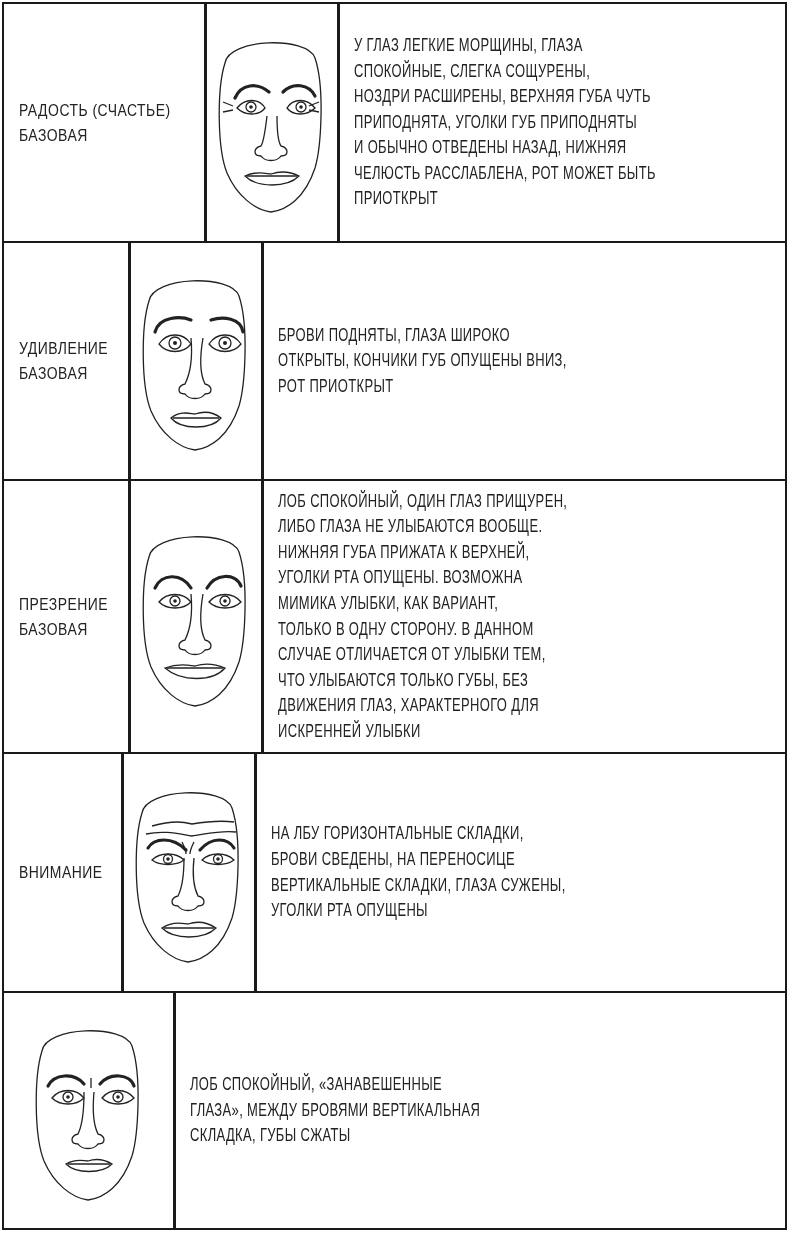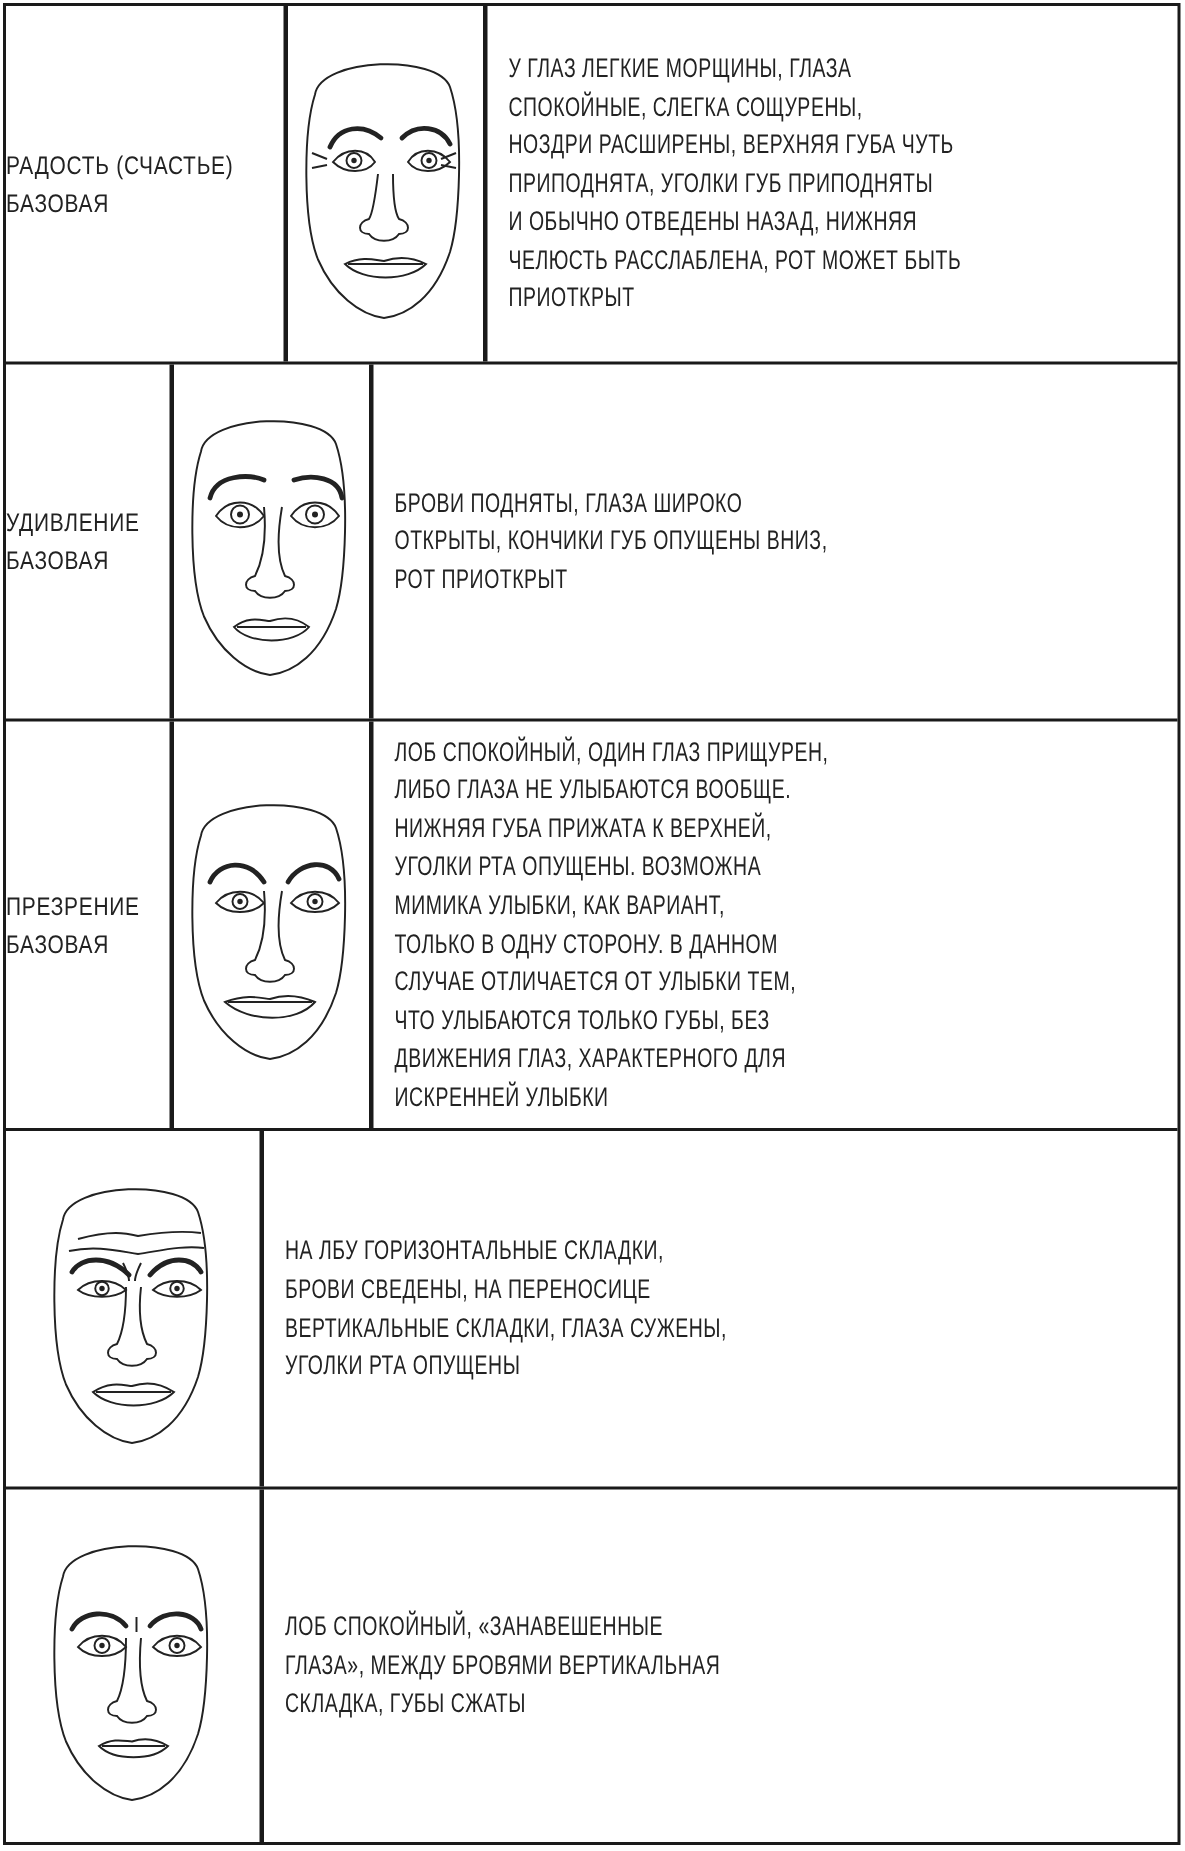--- a/index.html
+++ b/index.html
@@ -1,21 +1,21 @@
 <!DOCTYPE html>
 <html><head>
 <meta charset="utf-8">
 <style>
   html, body { margin:0; padding:0; background:#fff; }
   body { width:790px; height:1234px; overflow:hidden; position:relative; font-family:"Liberation Sans", sans-serif; }
   .grid { position:absolute; left:2px; top:2px; width:785px; height:1228px; border:2px solid #1a1a1a; box-sizing:border-box; }
   .row { position:absolute; left:0; width:781px; display:flex; border-bottom:2px solid #1a1a1a; box-sizing:border-box; }
   .row:last-child { border-bottom:none; }
   .cell { box-sizing:border-box; display:flex; align-items:center; }
-  .c1 { width:213px; border-right:3px solid #1a1a1a; padding-left:0; }
+  .c1 { width:213px; border-right:3px solid #1a1a1a; padding-left:15px; }
   .c2 { width:172px; border-right:3px solid #1a1a1a; justify-content:center; }
   .c3 { flex:1; padding-left:14px; padding-right:8px; }
   .label { font-family:"Liberation Sans Narrow","Liberation Sans", sans-serif; font-size:17px; line-height:25px; color:#222; letter-spacing:0.6px; transform:scaleX(0.82); transform-origin:left center; white-space:nowrap; }
   .desc { font-family:"Liberation Sans", sans-serif; font-size:18px; line-height:25.6px; color:#222; letter-spacing:0.5px; transform:scaleX(0.72); transform-origin:left center; width:525px; white-space:pre-line; }
   svg.face { display:block; }
   svg.face path, svg.face ellipse, svg.face line { fill:none; stroke:#222; stroke-width:1.3; }
   svg.face .brow { stroke-width:3.2; stroke-linecap:round; }
   svg.face .pupil { fill:#222; stroke:none; }
 </style>
 </head>
@@ -122,20 +122,25 @@
 МИМИКА УЛЫБКИ, КАК ВАРИАНТ,
 ТОЛЬКО В ОДНУ СТОРОНУ. В ДАННОМ
 СЛУЧАЕ ОТЛИЧАЕТСЯ ОТ УЛЫБКИ ТЕМ,
 ЧТО УЛЫБАЮТСЯ ТОЛЬКО ГУБЫ, БЕЗ
 ДВИЖЕНИЯ ГЛАЗ, ХАРАКТЕРНОГО ДЛЯ
 ИСКРЕННЕЙ УЛЫБКИ</div>
     </div>
   </div>
 
   <div class="row" style="top:750px; height:239px;">
+    <div class="cell c1">
+      <div class="label">
+        <div>ВНИМАНИЕ</div>
+      </div>
+    </div>
     <div class="cell c2">
       <svg class="face" width="130" height="190" viewBox="0 0 130 190">
         <path d="M18 35 C 22 10, 100 8, 108 30 C 118 60, 114 120, 108 140 C 98 170, 80 182, 64 184 C 48 182, 30 168, 20 145 C 10 120, 10 60, 18 35 Z"></path>
         <path d="M28 48 C 50 42, 60 44, 68 46 C 80 44, 95 42, 110 44"></path>
         <path d="M22 56 C 40 52, 55 56, 68 58 C 82 56, 98 52, 112 54"></path>
         <path class="brow" d="M24 70 C 30 60, 48 58, 62 72"></path>
         <path class="brow" d="M76 72 C 88 58, 104 60, 110 70"></path>
         <path d="M58 64 C 60 68, 62 72, 62 76"></path>
           <path d="M70 64 C 68 68, 66 72, 66 76"></path>
         <path d="M28 82 C 36 74, 52 74, 60 82 C 52 88, 36 88, 28 82 Z"></path>

